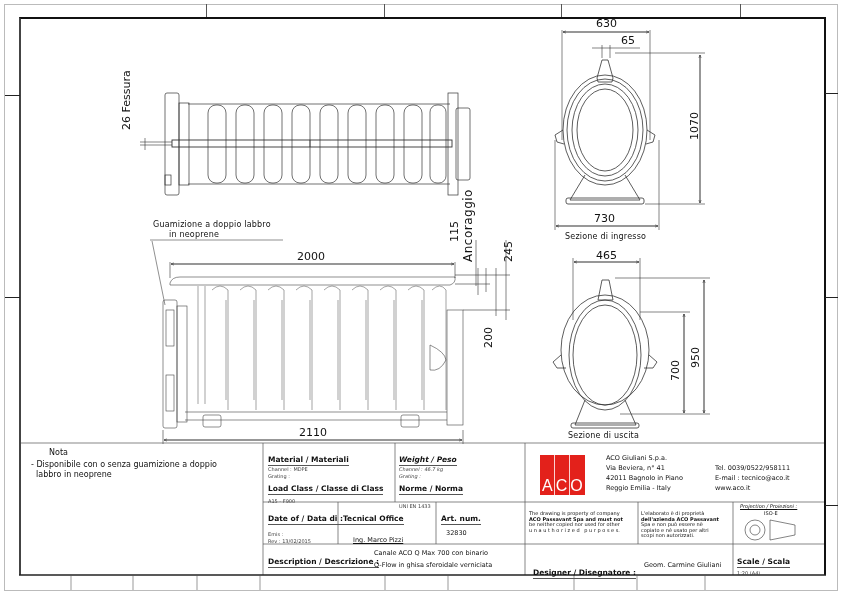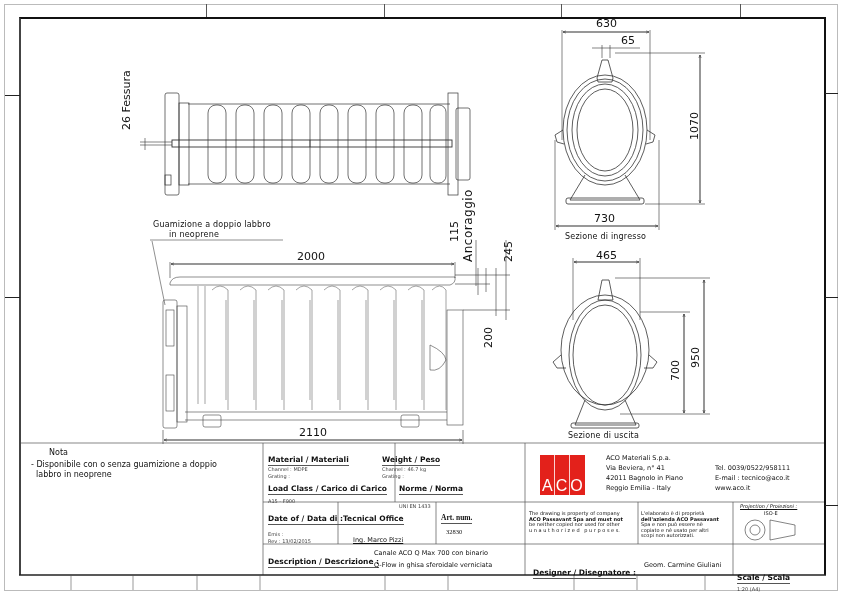--- a/index.html
+++ b/index.html
@@ -231,60 +231,60 @@
 <div class="abs note" style="left:49px;top:448px;">Nota</div>
 <div class="abs note" style="left:31px;top:460px;white-space:pre;">- Disponibile con o senza guamizione a doppio</div>
 <div class="abs note" style="left:31px;top:470px;white-space:pre;">  labbro in neoprene</div>
 
 <div class="tb" style="left:268px;top:447px;">
   <span class="tb-h">Material / Materiali</span>
   <div class="tb-s">Channel : MDPE</div>
   <div class="tb-s">Grating :</div>
 </div>
 <div class="tb" style="left:268px;top:476px;">
-  <span class="tb-h">Load Class / Carico di Carico</span>
+  <span class="tb-h">Load Class / Classe di Class</span>
   <div class="tb-s" style="margin-top:3px;">A15 - F900</div>
 </div>
-<div class="tb" style="left:382px;top:447px;">
+<div class="tb" style="left:399px;top:447px;font-style:italic;">
   <span class="tb-h">Weight / Peso</span>
   <div class="tb-s">Channel : 46.7 kg</div>
   <div class="tb-s">Grating :</div>
 </div>
 <div class="tb" style="left:399px;top:476px;">
   <span class="tb-h">Norme / Norma</span>
   <div class="tb-s" style="margin-top:8px;">UNI EN 1433</div>
 </div>
 
 <div class="tb" style="left:268px;top:506px;">
   <span class="tb-h">Date of / Data di :</span>
   <div class="tb-s" style="margin-top:6px;">Emis :</div>
   <div class="tb-s">Rev : 13/02/2015</div>
 </div>
 <div class="tb" style="left:343px;top:506px;text-decoration:underline;">
   <span class="tb-h">Tecnical Office</span>
   <div class="tb-v" style="margin-top:11px;margin-left:10px;">Ing. Marco Pizzi</div>
 </div>
-<div class="tb" style="left:441px;top:506px;font-family:Liberation Serif, serif;">
+<div class="tb" style="left:441px;top:506px;">
   <span class="tb-h">Art. num.</span>
   <div class="tb-v" style="margin-top:4px;margin-left:5px;">32830</div>
 </div>
 
 <div class="tb" style="left:268px;top:549px;">
   <span class="tb-h">Description / Descrizione :</span>
 </div>
 <div class="abs tb-v" style="left:374px;top:549px;">Canale ACO Q Max 700 con binario</div>
 <div class="abs tb-v" style="left:374px;top:561px;">Q-Flow in ghisa sferoidale verniciata</div>
 
 <div class="aco" style="left:540px;top:455px;width:45px;height:40px;">
   <div style="position:absolute;left:14px;top:0;width:1px;height:40px;background:#fff;opacity:.8;"></div>
   <div style="position:absolute;left:29px;top:0;width:1px;height:40px;background:#fff;opacity:.8;"></div>
   <div style="position:absolute;left:2px;bottom:0;font-size:16px;letter-spacing:3px;">ACO</div>
 </div>
 <div class="abs tb-v" style="left:606px;top:453px;line-height:10px;">
-  <div>ACO Materiali S.p.a.</div>
+  <div>ACO Giuliani S.p.a.</div>
   <div>Via Beviera, n° 41</div>
   <div>42011 Bagnolo in Piano</div>
   <div>Reggio Emilia - Italy</div>
 </div>
 <div class="abs tb-v" style="left:715px;top:463px;line-height:10px;">
   <div>Tel. 0039/0522/958111</div>
   <div>E-mail : tecnico@aco.it</div>
   <div>www.aco.it</div>
 </div>
 
@@ -303,16 +303,16 @@
 </div>
 
 <div class="abs small" style="left:740px;top:504px;text-decoration:underline;font-style:italic;">Projection / Proiezioni :</div>
 <div class="abs small" style="left:764px;top:511px;">ISO-E</div>
 
 <div class="tb" style="left:533px;top:560px;">
   <span class="tb-h">Designer / Disegnatore :</span>
 </div>
 <div class="abs tb-v" style="left:644px;top:561px;">Geom. Carmine Giuliani</div>
 
-<div class="tb" style="left:737px;top:549px;margin-top:16px;">
+<div class="tb" style="left:737px;top:549px;">
   <span class="tb-h">Scale / Scala</span>
   <div class="tb-s" style="margin-top:2px;">1:20 (A4)</div>
 </div>
 
 </body></html>

